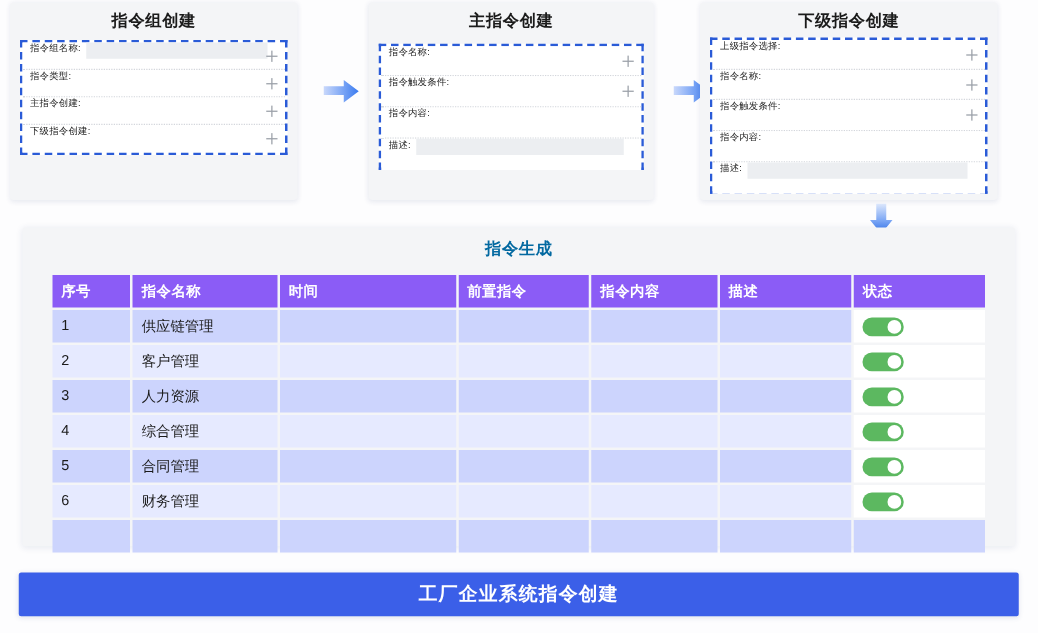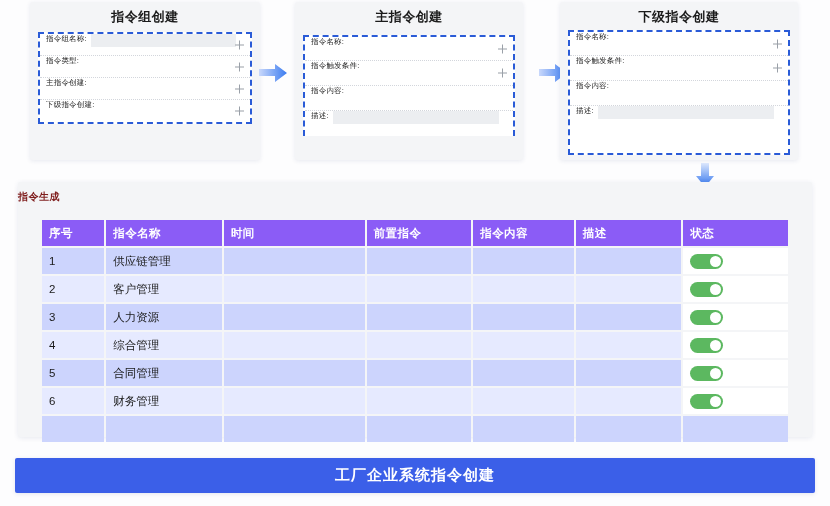--- a/index.html
+++ b/index.html
@@ -120,23 +120,24 @@
     left: 18px;
     top: 182px;
     width: 794px;
     height: 255px;
     background: #f4f5f7;
     border-radius: 2px;
     box-shadow: 0 1px 5px rgba(40,60,120,0.10);
     box-sizing: border-box;
   }
   .panel-title {
-    font-size: 10px;
+    text-align: center;
+    font-size: 13px;
     font-weight: bold;
-    color: #7f1d1d;
+    color: #0369a1;
     padding-top: 8px;
     letter-spacing: 0.5px;
   }
   table.grid {
     position: absolute;
     left: 22px;
     top: 36px;
     width: 750px;
     border-collapse: separate;
     border-spacing: 2px;
@@ -220,21 +221,21 @@
     letter-spacing: 1px;
   }
 </style>
 </head>
 <body>
 
 <div class="stage">
 
   <div class="cards-row">
 
-    <div class="card" style="left:30px; top:2px; width:230px; height:158px;">
+    <div class="card" style="left:8px; top:2px; width:230px; height:158px;">
       <div class="card-title">指令组创建</div>
       <div class="dashed-box" style="top:30px; height:92px;">
         <div class="field shaded">
           <span class="flabel">指令组名称:</span>
           <span class="fval"></span>
           <span class="plus-icon"></span>
         </div>
         <div class="field">
           <span class="flabel">指令类型:</span>
           <span class="fval"></span>
@@ -297,20 +298,25 @@
             <stop offset="100%" stop-color="#3a7bf0"></stop>
           </linearGradient>
         </defs>
         <path d="M1,7 L17,7 L17,2 L29,11 L17,20 L17,14 L1,14 Z" fill="url(#agr2)"></path>
       </svg>
     </div>
 
     <div class="card" style="left:560px; top:2px; width:238px; height:158px;">
       <div class="card-title">下级指令创建</div>
       <div class="dashed-box" style="top:28px; height:125px;">
+        <div class="field" style="height:24px;">
+          <span class="flabel">上级指令选择:</span>
+          <span class="fval"></span>
+          <span class="plus-icon"></span>
+        </div>
         <div class="field" style="height:24px;">
           <span class="flabel">指令名称:</span>
           <span class="fval"></span>
           <span class="plus-icon"></span>
         </div>
         <div class="field" style="height:25px;">
           <span class="flabel">指令触发条件:</span>
           <span class="fval"></span>
           <span class="plus-icon"></span>
         </div>

